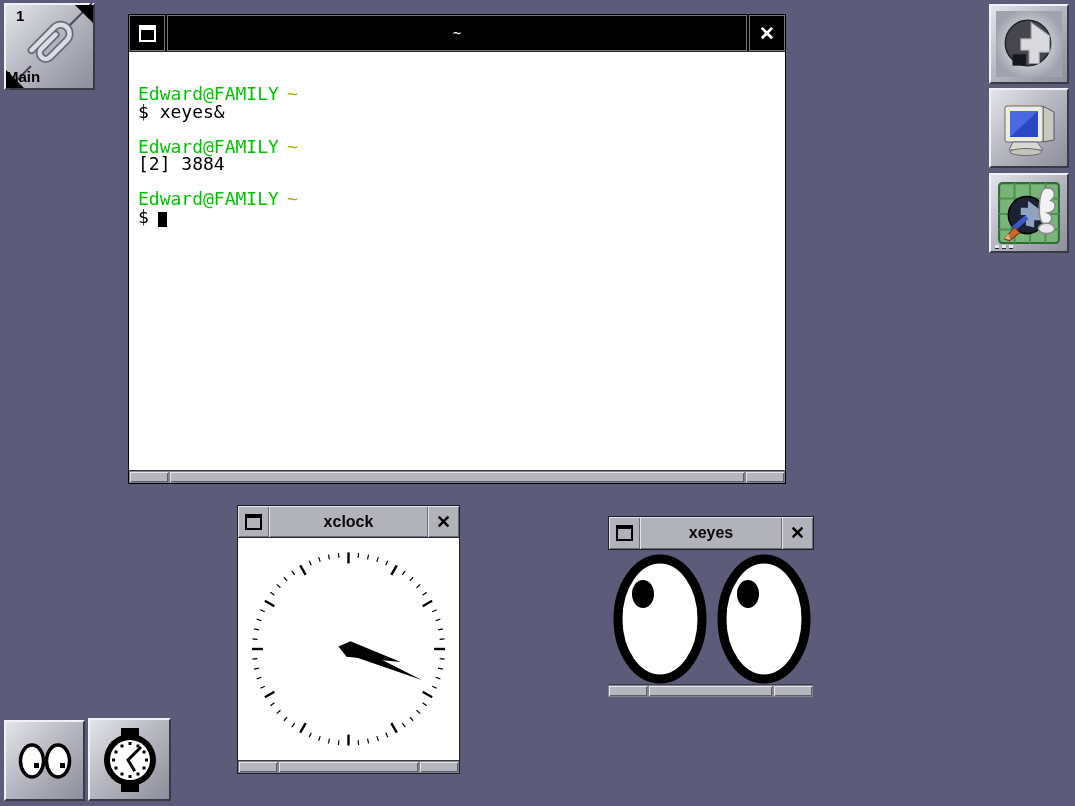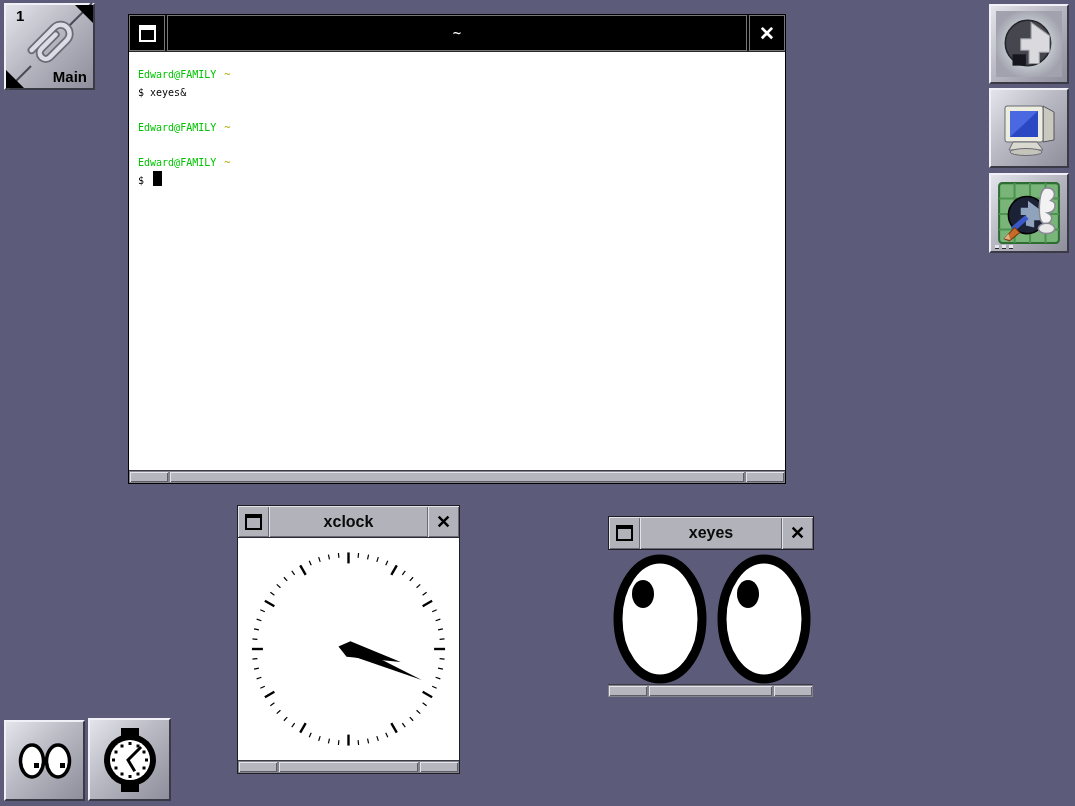--- a/index.html
+++ b/index.html
@@ -12,21 +12,21 @@
   .btn3d{
     position:absolute;
     background:linear-gradient(135deg,#e4e4ec 0%,#b9b9c3 45%,#8e8e9c 100%);
     border-top:2px solid #f0f0f6; border-left:2px solid #f0f0f6;
     border-right:2px solid #3a3a46; border-bottom:2px solid #3a3a46;
     box-sizing:border-box;
   }
   
   .main-btn{left:4px; top:3px; width:91px; height:87px;}
   .desk-num{position:absolute; top:2px; left:10px; font-weight:bold; font-size:15px; color:#000;}
-  .main-label{position:absolute; bottom:3px; left:0; right:6px; text-align:right; font-weight:bold; font-size:15px; color:#000;margin-top:15px;}
+  .main-label{position:absolute; bottom:3px; left:0; right:6px; text-align:left; font-weight:bold; font-size:15px; color:#000;margin-top:15px;}
   .tri-tr{position:absolute; top:0; right:0; width:0; height:0;
     border-top:18px solid #000; border-left:18px solid transparent;}
   .tri-bl{position:absolute; bottom:0; left:0; width:0; height:0;
     border-bottom:18px solid #000; border-right:18px solid transparent;}
   .diag-tr{position:absolute; top:9px; right:-4px; width:34px; height:2px; background:#4a4a56; transform:rotate(-45deg);}
   .diag-bl{position:absolute; bottom:9px; left:-4px; width:34px; height:2px; background:#4a4a56; transform:rotate(-45deg);}
   .clip-svg{position:absolute; left:12px; top:8px;}
   
   .terminal-window{
     position:absolute; left:128px; top:14px; width:658px; height:470px;
@@ -43,22 +43,22 @@
   }
   .tb-black .tb-title{
     flex:1; display:flex; align-items:center; justify-content:center;
     color:#fff; font-family:"DejaVu Sans Mono", monospace; font-size:14px;
     box-shadow:inset 0 0 0 1px #777; margin:0 2px;
   }
   .glyph-menu-w{width:13px; height:10px; border:2px solid #fff; border-top:5px solid #fff;}
   .close-w{color:#fff; font-weight:bold; font-size:19px; line-height:1;}
   .term-content{
     flex:1; background:#fff; overflow:hidden;
-    font-family:"DejaVu Sans Mono", monospace; font-size:10px; line-height:17.5px;
-    padding:14px 0 0 9px; color:#000;
+    font-family:"DejaVu Sans Mono", monospace; font-size:18px; line-height:17.5px;
+    padding:14px 0 0 9px; color:#000;margin-top:19px;
   }
   .term-block{margin-bottom:17.5px;}
   .p-user{color:#00c400;}
   .p-path{color:#aaaa00; margin-left:8px;}
   .cursor{display:inline-block; width:9px; height:15px; background:#000; margin-left:9px; vertical-align:text-bottom;}
   
   .grip{height:13px; background:#84848e; display:flex; border-top:1px solid #3c3c46; box-sizing:border-box; padding:1px;}
   .g-seg{background:#b6b6be; box-shadow:inset 1px 1px 0 #e4e4ea, inset -1px -1px 0 #5e5e68;}
   .g-left,.g-right{width:38px;}
   .g-mid{flex:1; margin:0 2px;}
@@ -128,20 +128,21 @@
         <span class="close-w">✕</span>
       </div>
     </div>
     <div class="term-content">
       <div class="term-block">
         <div><span class="p-user">Edward@FAMILY</span><span class="p-path">~</span></div>
         <div>$ xeyes&amp;</div>
       </div>
       <div class="term-block">
         <div><span class="p-user">Edward@FAMILY</span><span class="p-path">~</span></div>
+        <div>[2] 3884</div>
       </div>
       <div class="term-block">
         <div><span class="p-user">Edward@FAMILY</span><span class="p-path">~</span></div>
         <div><span>$</span><span class="cursor"></span></div>
       </div>
     </div>
     <div class="grip">
       <span class="g-seg g-left"></span>
       <span class="g-seg g-mid"></span>
       <span class="g-seg g-right"></span>

